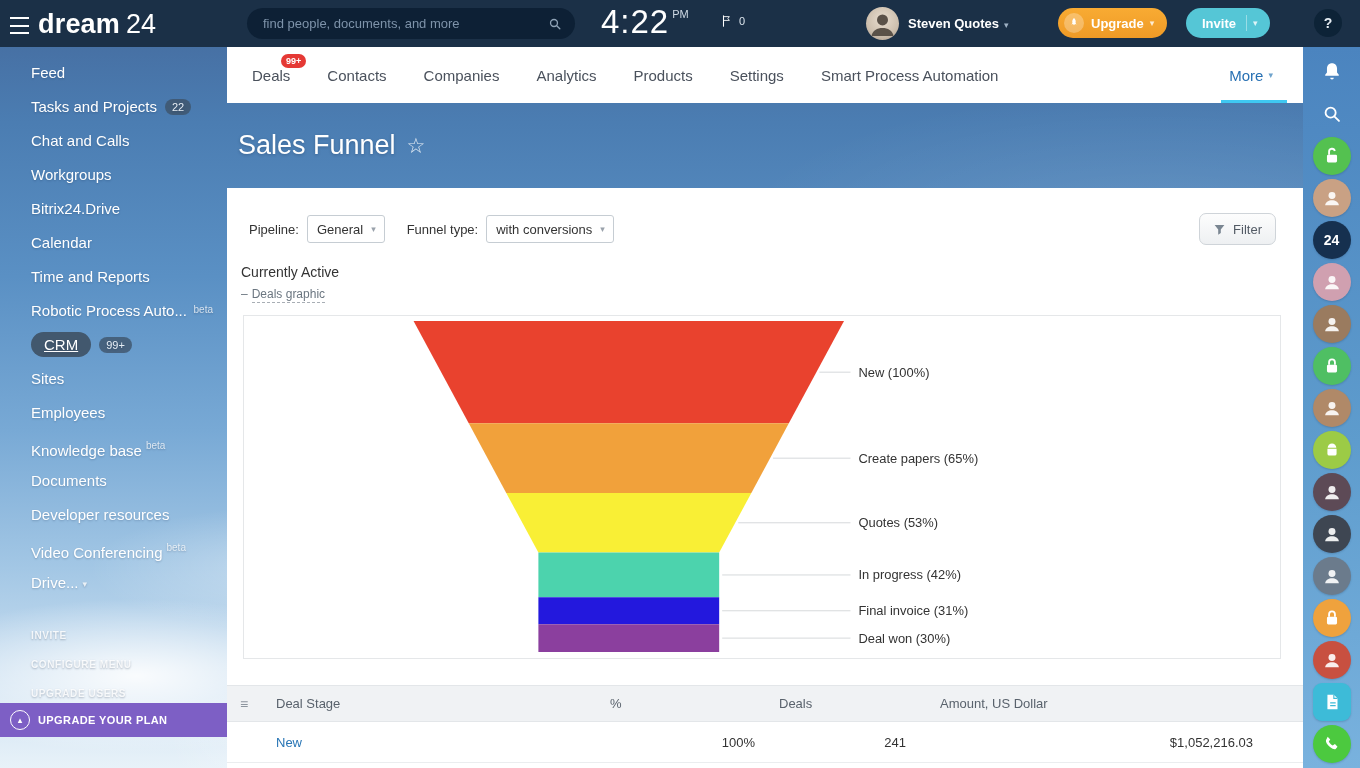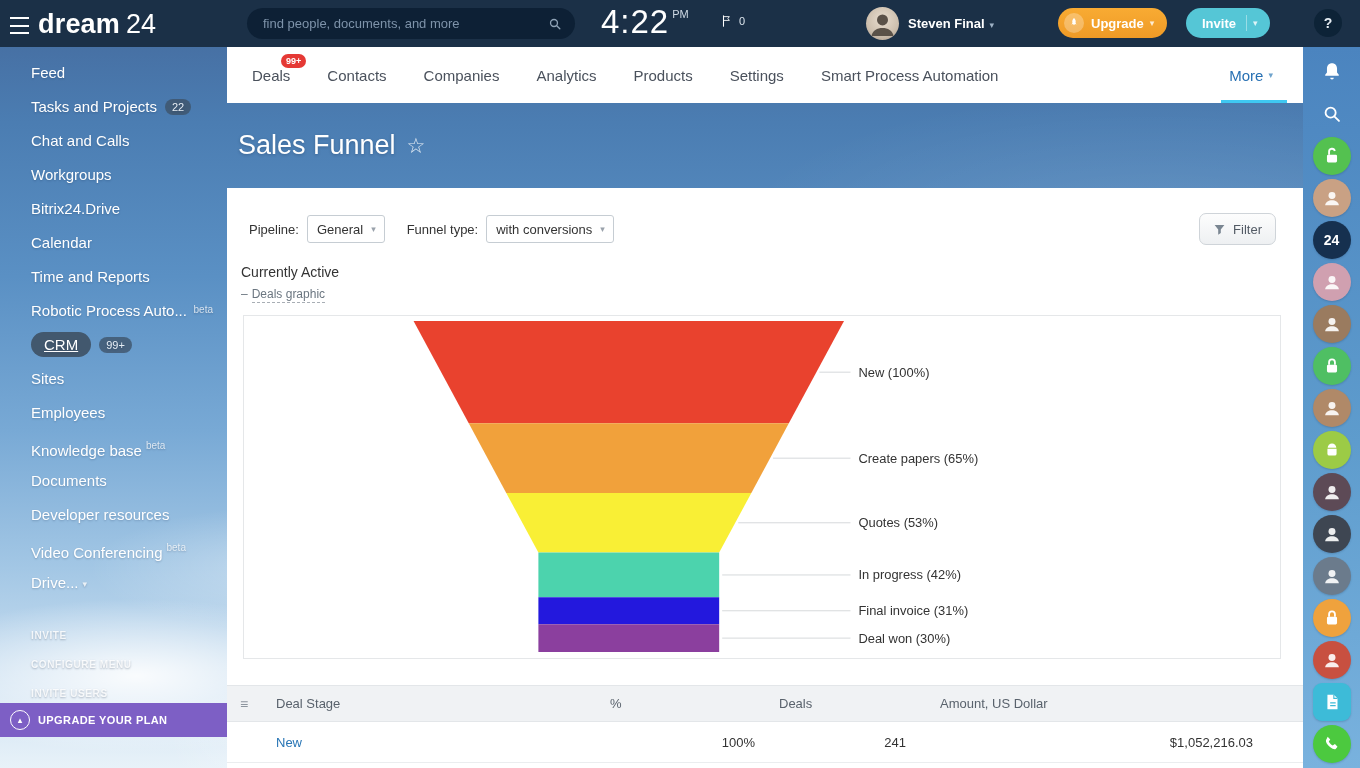--- a/index.html
+++ b/index.html
@@ -125,21 +125,21 @@
     </span>
     <span class="cnt">0</span>
   </div>
   <div class="tb-abs avatar">
     <svg viewBox="0 0 24 24">
         <circle cx="12" cy="9.4" r="4" fill="#5a5148"></circle>
         <path d="M4 21c.7-4 4.2-5.8 8-5.8s7.3 1.8 8 5.8z" fill="#5a5148"></path>
       </svg>
   </div>
   <div class="tb-abs uname">
-    <span>Steven Final</span><span class="caret">▾</span>
+    <span>Steven Quotes</span><span class="caret">▾</span>
   </div>
   <div class="tb-abs btn-upgrade">
     <span class="ic">
       <svg viewBox="0 0 24 24" width="12" height="12">
           <path d="M12 2c3 2 4.2 6 3.1 10l2 3.2-3.1-1-2 2.1-2-2.1-3.1 1 2-3.2C7.8 8 9 4 12 2z" fill="#fff"></path>
         </svg>
     </span>
     <span class="lbl">Upgrade</span>
     <span class="caret-w">▾</span>
   </div>
@@ -166,21 +166,21 @@
       <div class="sb-item"><span class="sb-label">Employees</span></div>
       <div class="sb-item"><span class="sb-label">Knowledge base</span><span class="sb-beta">beta</span></div>
       <div class="sb-item"><span class="sb-label">Documents</span></div>
       <div class="sb-item"><span class="sb-label">Developer resources</span></div>
       <div class="sb-item"><span class="sb-label">Video Conferencing</span><span class="sb-beta">beta</span></div>
       <div class="sb-item"><span class="sb-label">Drive...</span><span class="sb-caret">▾</span></div>
     </div>
   <div class="sb-footer">
       <div class="sb-flink">INVITE</div>
       <div class="sb-flink">CONFIGURE MENU</div>
-      <div class="sb-flink">INVITE USERS</div>
+      <div class="sb-flink">UPGRADE USERS</div>
     </div>
   <div class="upgrade-plan">
     <span class="ic">▴</span>
     <span class="lbl">UPGRADE YOUR PLAN</span>
   </div>
 </aside>
 
 <div class="rail">
     <div class="rail-item plain" style="background: transparent;">
       <svg viewBox="0 0 24 24">

